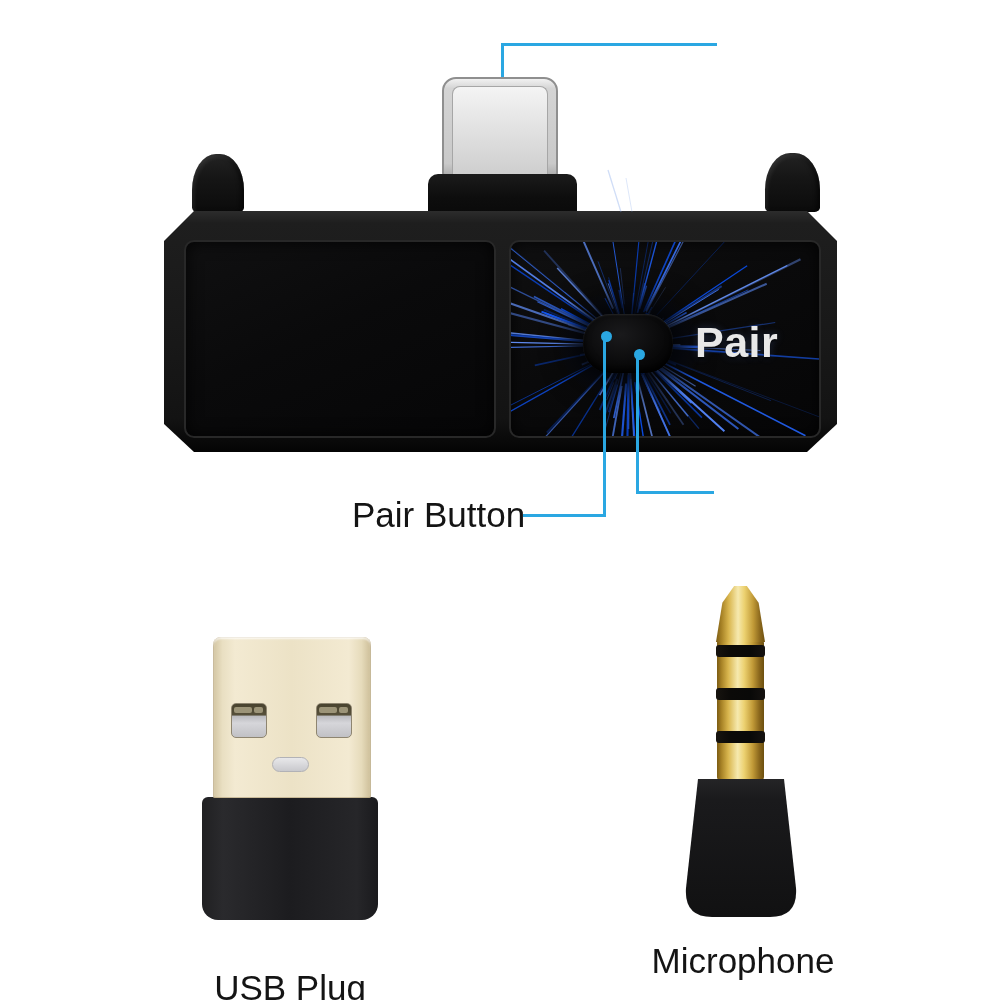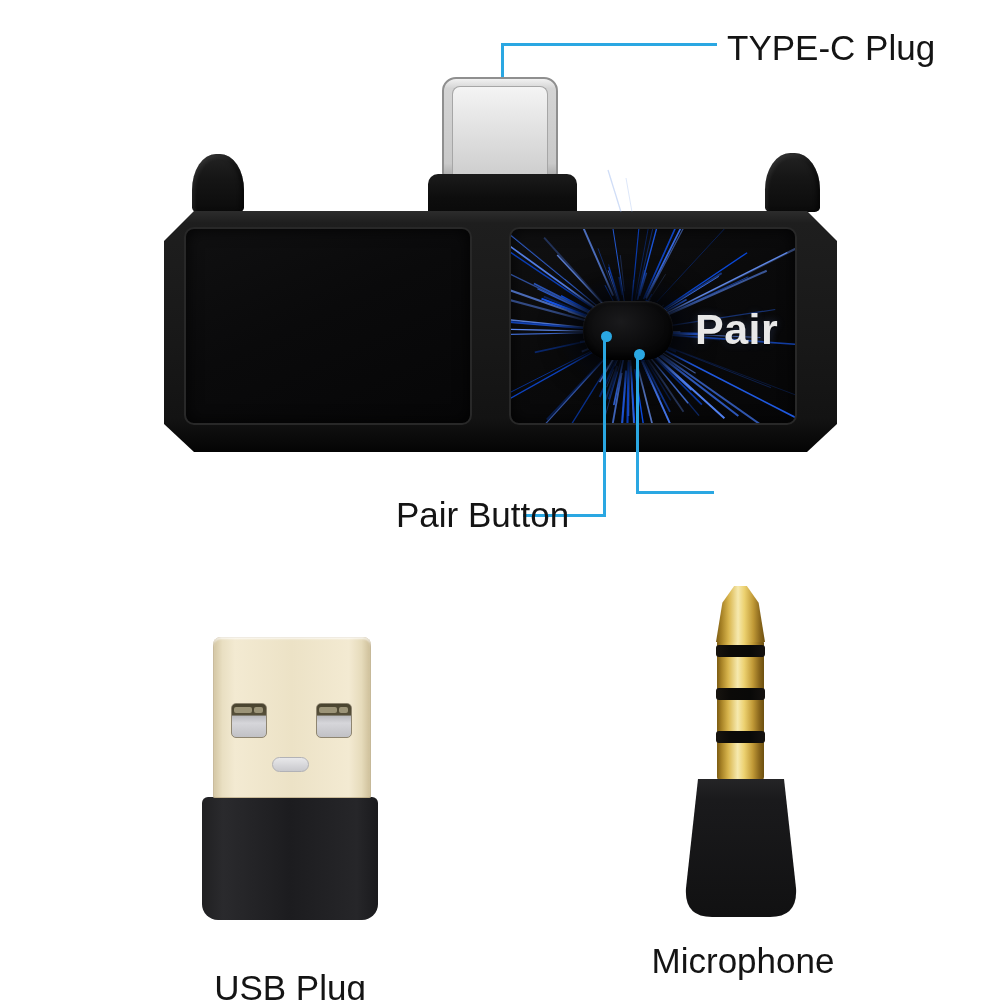--- a/index.html
+++ b/index.html
@@ -38,21 +38,21 @@
     border-radius:10px 10px 0 0;
     background:linear-gradient(180deg,#1b1b1b 0%,#0d0d0d 60%,#0a0a0a 100%);
   }
   .body{
     position:absolute;left:164px;top:211px;width:673px;height:241px;
     background:linear-gradient(180deg,#2c2c2c 0%,#1e1e1e 5%,#181818 55%,#131313 86%,#040404 100%);
     clip-path:polygon(30px 0,calc(100% - 30px) 0,100% 30px,100% calc(100% - 28px),
                       calc(100% - 30px) 100%,30px 100%,0 calc(100% - 28px),0 30px);
   }
   .panel{
-    position:absolute;top:16px;width:288px;height:198px;box-sizing:border-box;
+    position:absolute;top:29px;width:312px;height:198px;box-sizing:border-box;
     background:linear-gradient(155deg,#101011 0%,#0a0a0b 45%,#060607 100%);
     border:2px solid #282828;border-radius:10px;
     box-shadow:inset 0 0 16px rgba(0,0,0,.85);
   }
   .panel.left{left:20px;}
   .panel.right{left:345px;overflow:hidden;}
   .glow{
     position:absolute;left:18px;top:23px;width:200px;height:160px;border-radius:50%;
     background:radial-gradient(closest-side,rgba(45,90,220,.30),rgba(45,90,220,0) 72%);
   }
@@ -116,21 +116,20 @@
   .mic-body-svg{position:absolute;left:684px;top:778px;}
 </style>
 </head>
 <body>
 
 <div class="stage">
 
   <div class="vline" style="left:501px;top:43px;height:65px;"></div>
   <div class="hline" style="left:502px;top:43px;width:215px;"></div>
   <div class="dot" style="left:498px;top:102px;"></div>
-  <div class="label" style="left:727px;top:28px;">TYPE-C Plug</div>
 
   <div class="nub" style="left:192px;top:154px;width:52px;height:58px;"></div>
   <div class="nub" style="left:765px;top:153px;width:55px;height:59px;"></div>
 
   <div class="typec-plug">
     <div class="typec-inner"></div>
   </div>
   <div class="pedestal"></div>
 
   <div class="body">
@@ -265,21 +264,21 @@
   </div>
 
   <svg class="stray" width="60" height="66" viewBox="0 0 60 66">
     <line x1="13" y1="22" x2="26" y2="64" stroke="#7aa0e8" stroke-width="1.3" opacity="0.35"></line>
     <line x1="31" y1="30" x2="37" y2="64" stroke="#7aa0e8" stroke-width="1" opacity="0.25"></line>
   </svg>
 
   <div class="dot" style="left:601px;top:331px;"></div>
   <div class="vline" style="left:603px;top:336px;height:179px;"></div>
   <div class="hline" style="left:523px;top:514px;width:83px;"></div>
-  <div class="label" style="left:352px;top:495px;margin-left:44px;">Pair Button</div>
+  <div class="label" style="left:352px;top:495px;">Pair Button</div>
 
   <div class="dot" style="left:634px;top:349px;"></div>
   <div class="vline" style="left:636px;top:354px;height:139px;"></div>
   <div class="hline" style="left:636px;top:491px;width:78px;"></div>
 
   <div class="usb-body"></div>
   <div class="usb-metal">
     <div class="usb-hole h-left"></div>
     <div class="usb-hole h-right"></div>
     <div class="usb-slot"></div>

